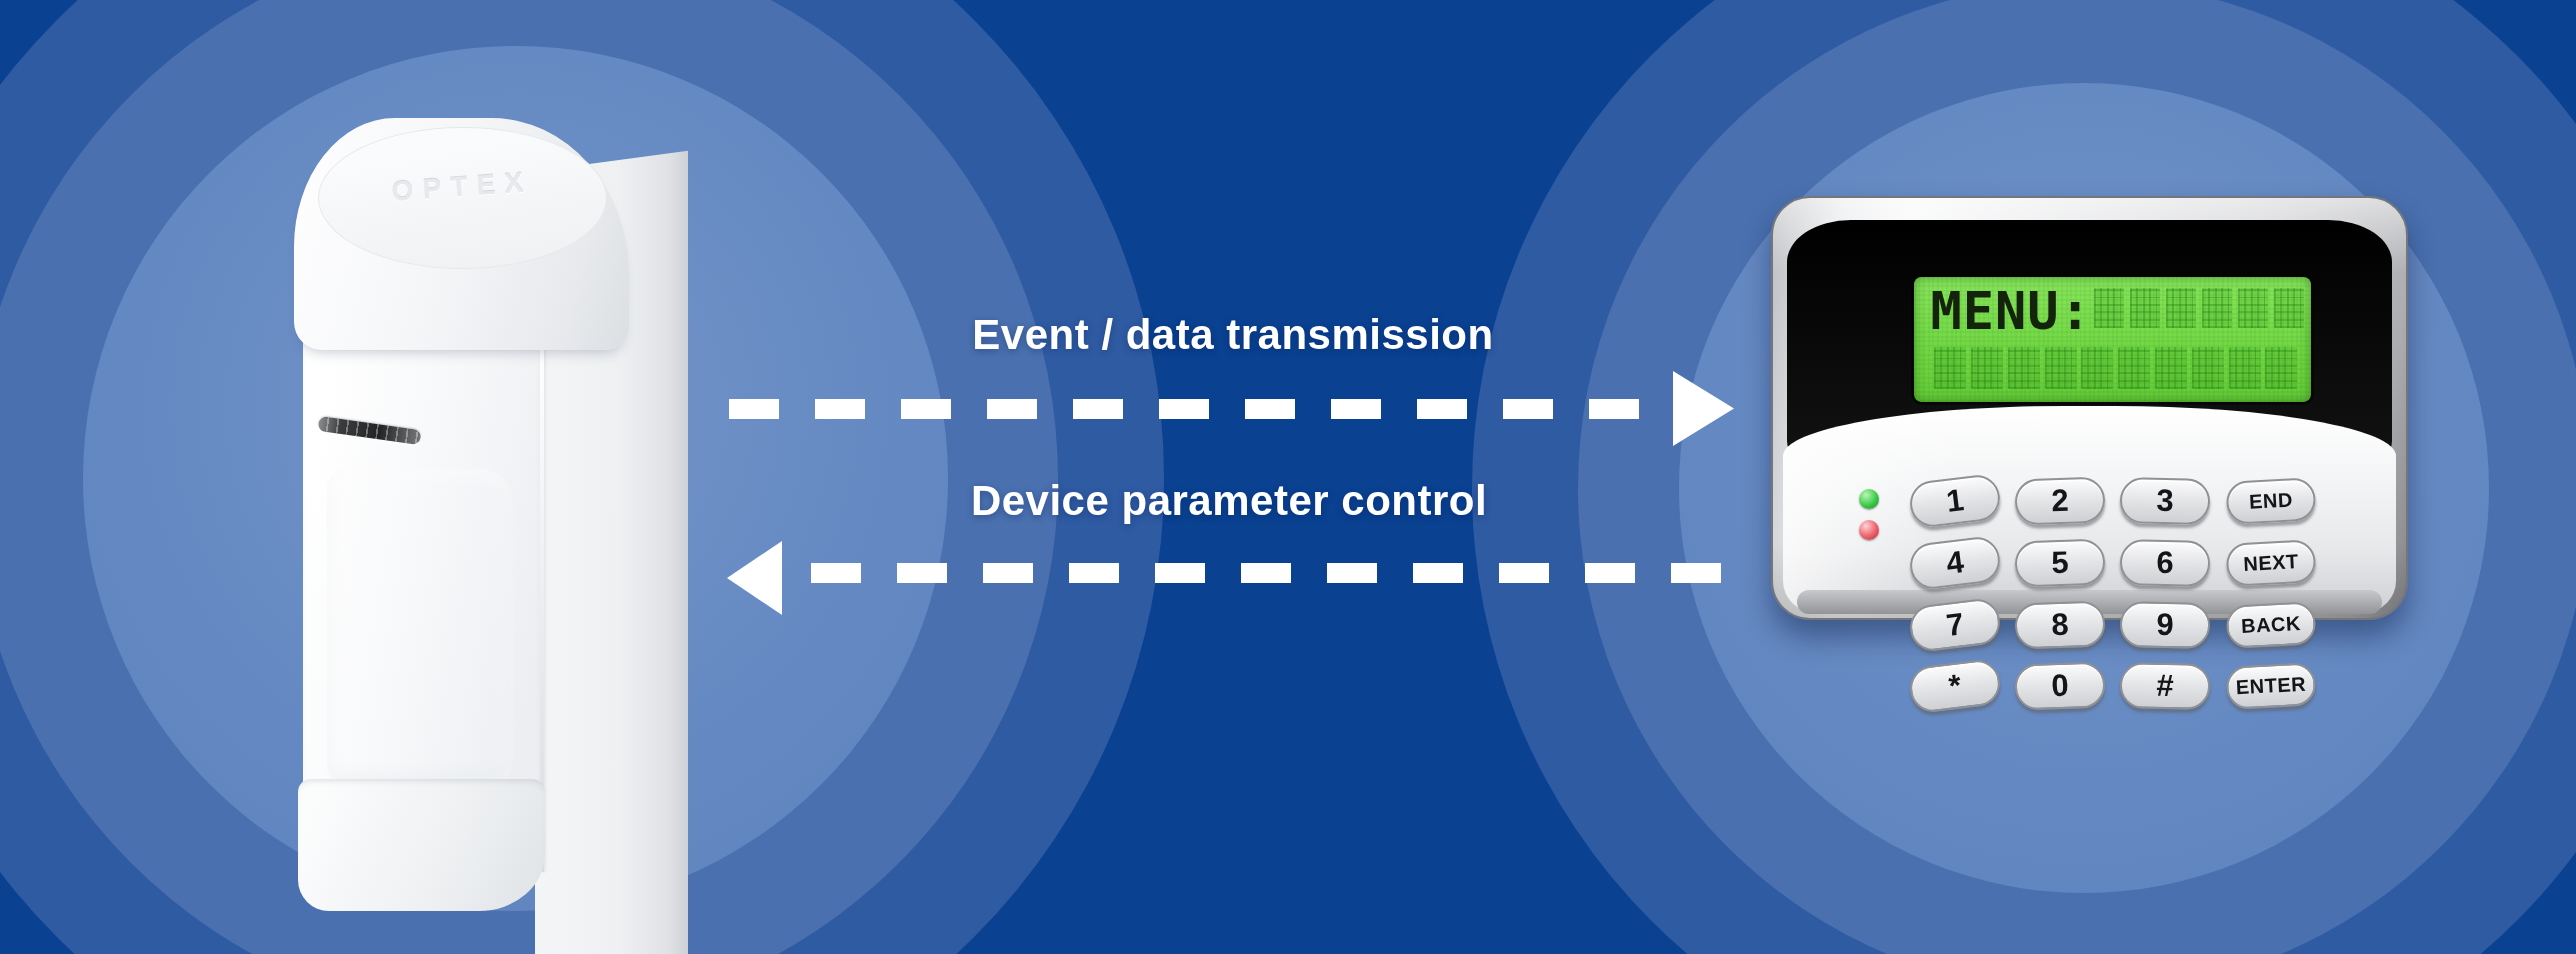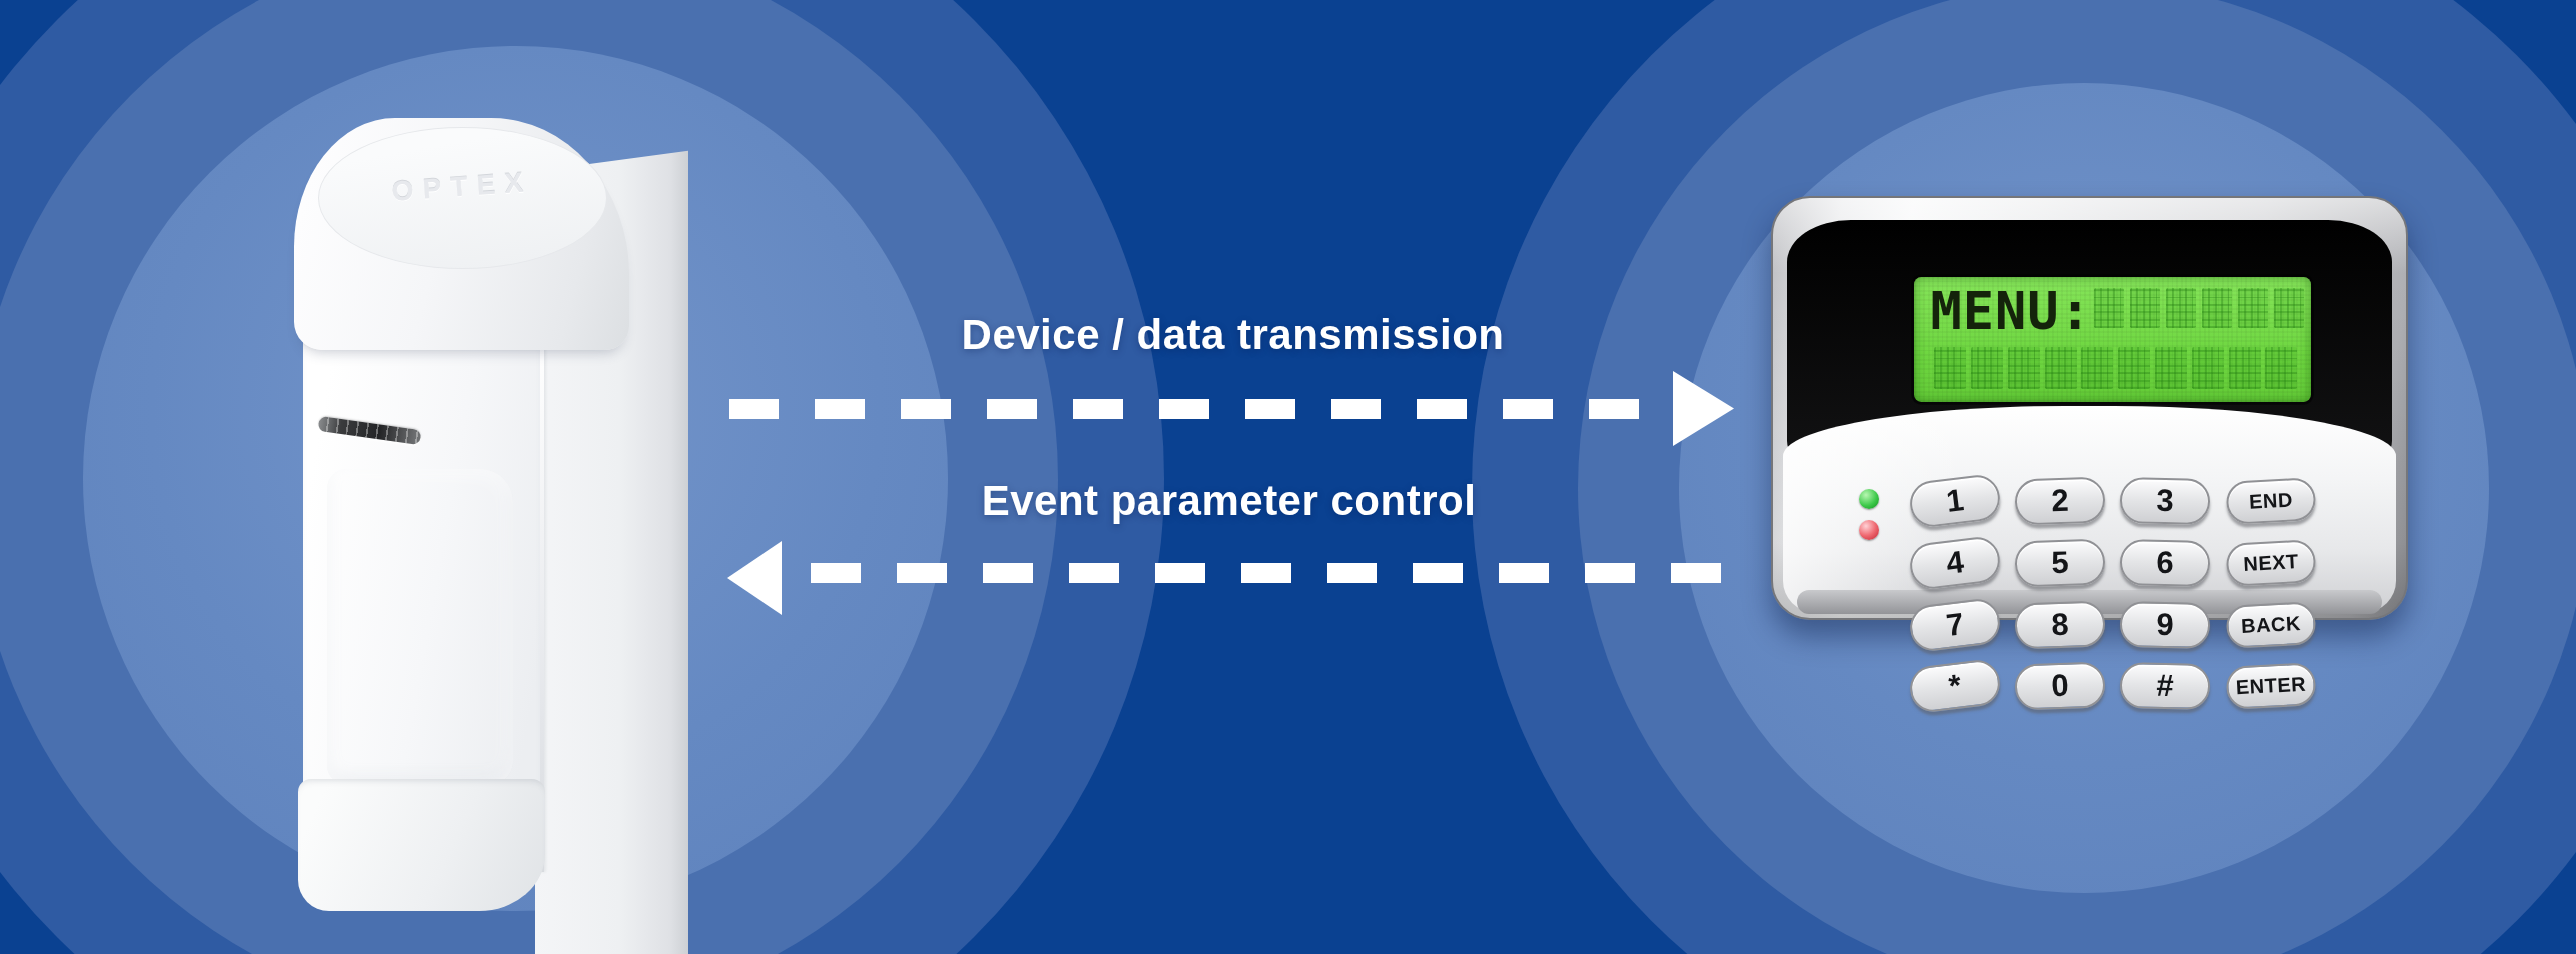--- a/index.html
+++ b/index.html
@@ -190,25 +190,25 @@
     <div class="sensor-body"></div>
     <div class="sensor-cap">
       <div class="cap-top"></div>
       <div class="sensor-brand">OPTEX</div>
     </div>
     <div class="sensor-slit"></div>
     <div class="sensor-lens"></div>
     <div class="sensor-base"></div>
   </div>
 
-  <div class="flow-label" id="label-top">Device / data transmission</div>
+  <div class="flow-label" id="label-top">Event / data transmission</div>
   <div class="dash-line" id="dash-top"></div>
   <div class="arrowhead" id="arrowhead-right"></div>
 
-  <div class="flow-label" id="label-bottom">Event parameter control</div>
+  <div class="flow-label" id="label-bottom">Device parameter control</div>
   <div class="arrowhead" id="arrowhead-left"></div>
   <div class="dash-line" id="dash-bottom"></div>
 
   <div class="abs" id="keypad">
     <div class="kp-body"></div>
     <div class="kp-black"></div>
     <div class="kp-lcd">
       <div class="lcd-line1">MENU:</div>
       <div id="lcd-cells">
           <div class="lcd-cell" style="left: 180px; top: 11px; width: 30px; height: 40px;"></div>

